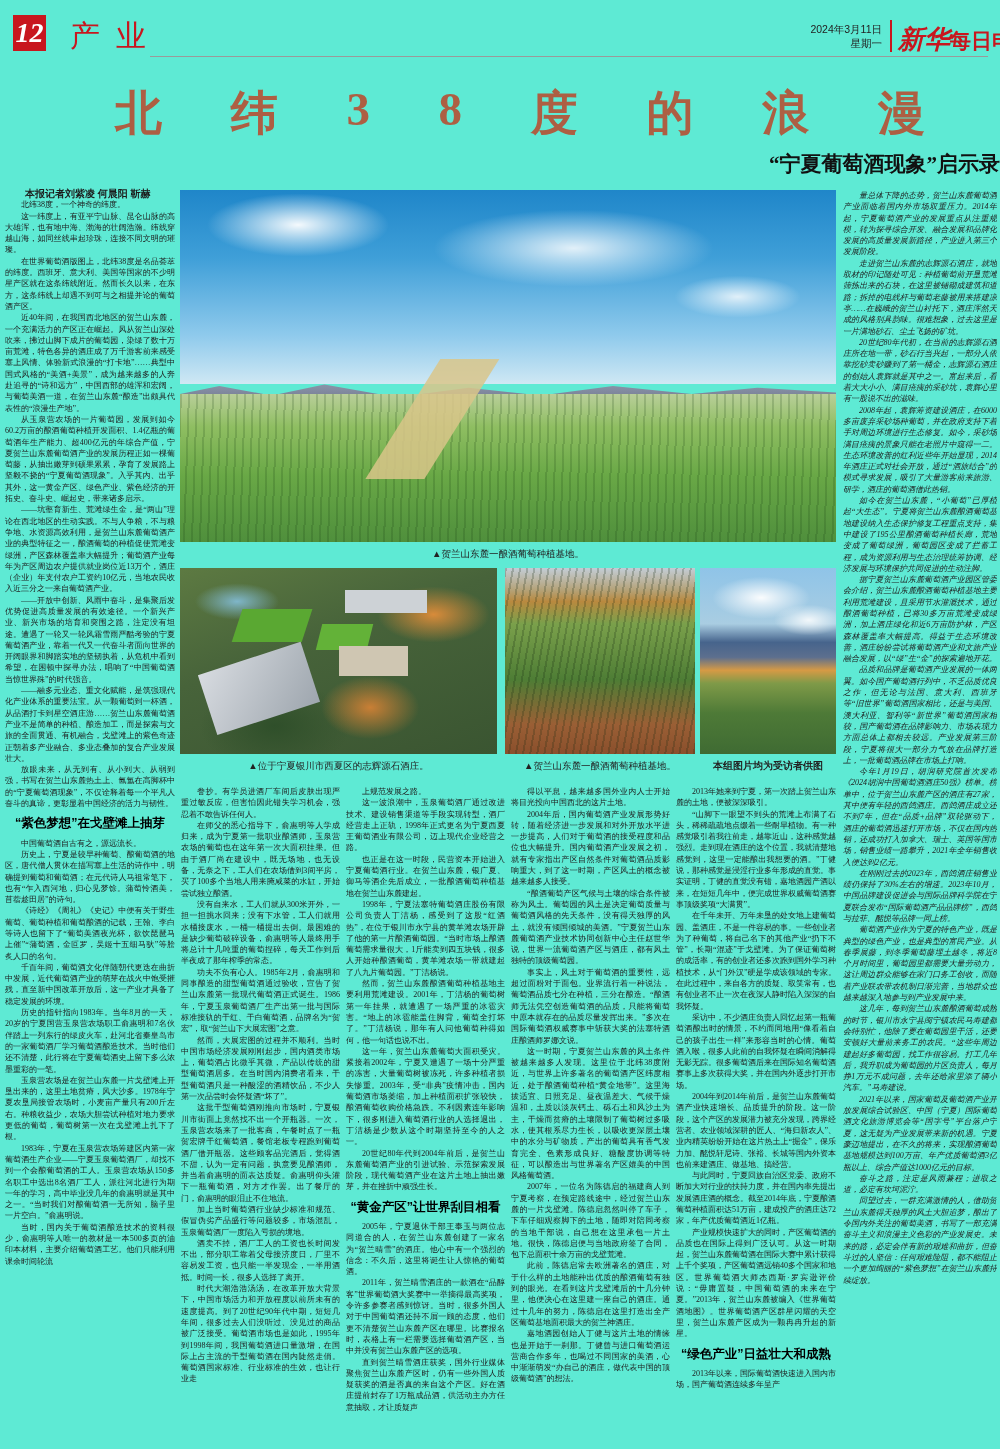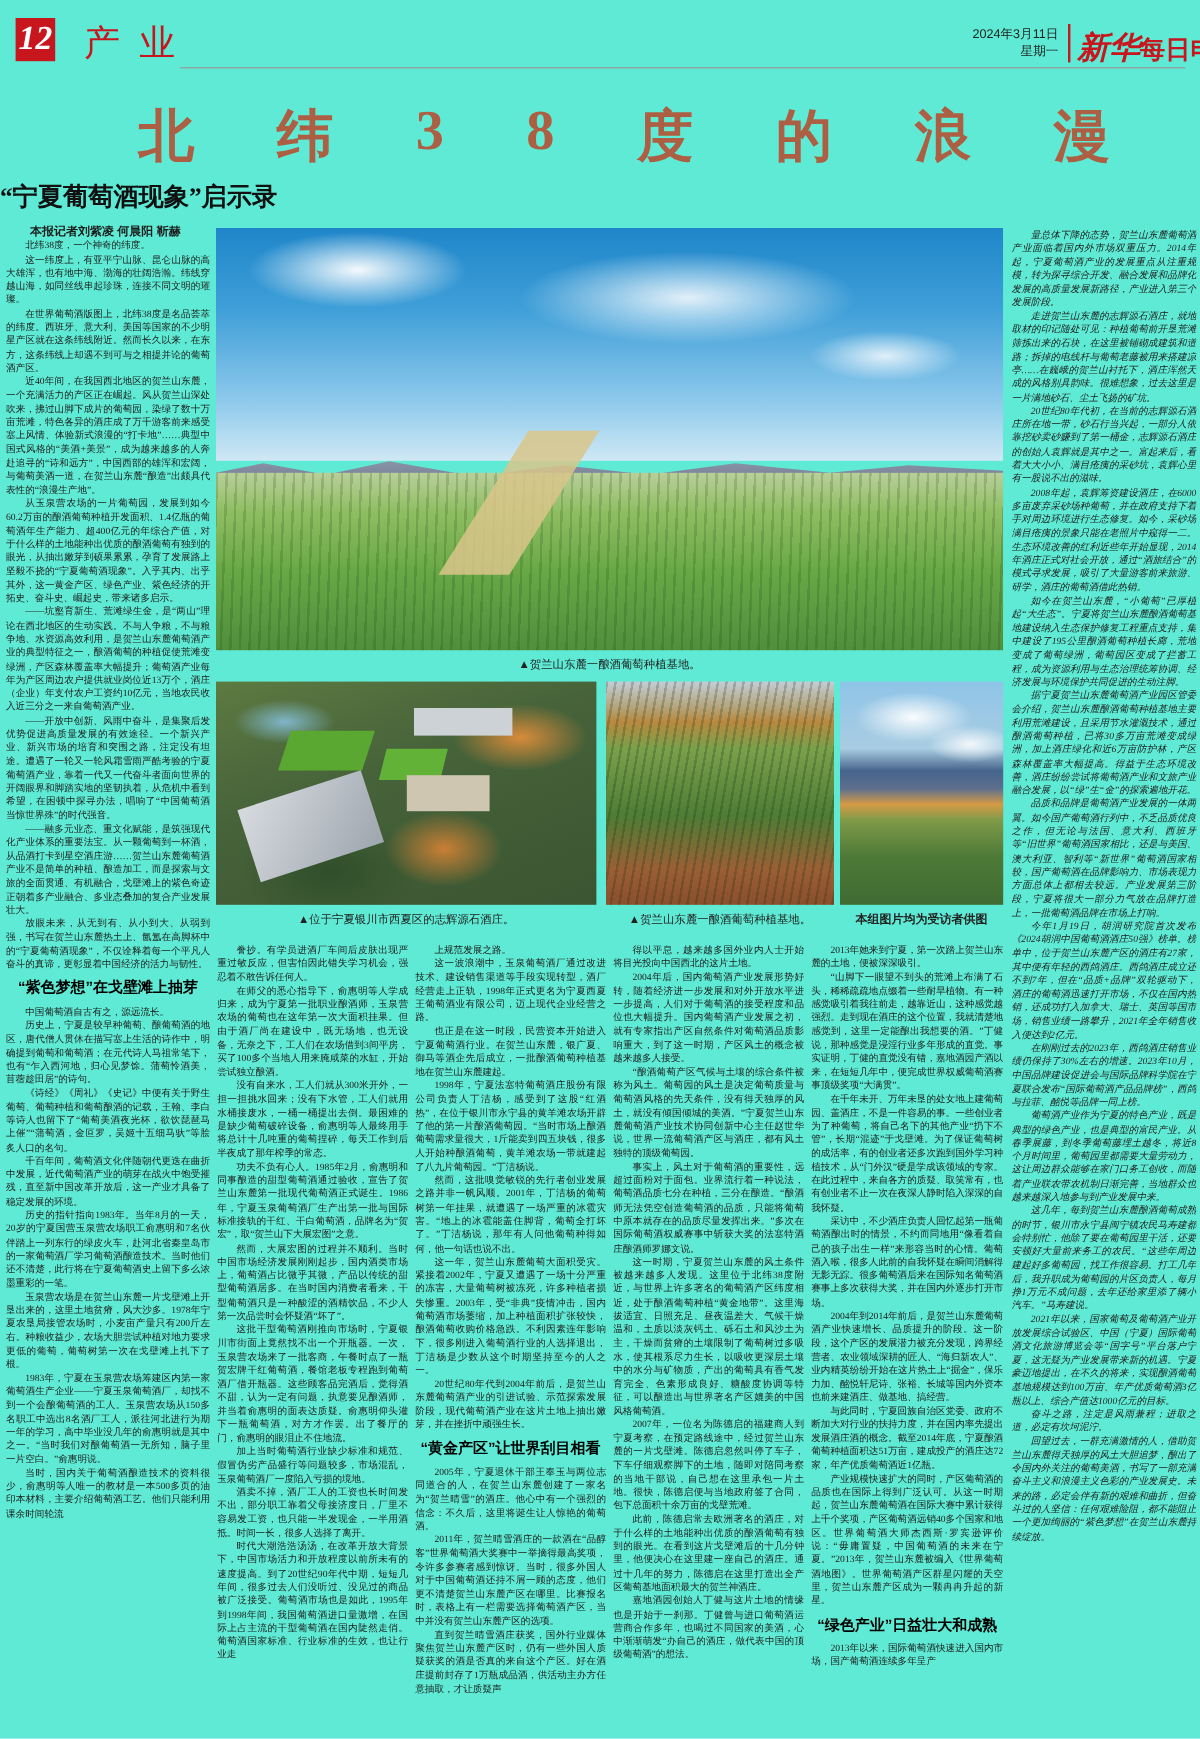--- a/index.html
+++ b/index.html
@@ -21,21 +21,21 @@
   .dateblock{position:absolute;left:770px;top:22px;width:112px;text-align:right;
         font-family:"Liberation Sans",sans-serif;font-size:10.5px;line-height:14px;color:#222;}
   .date-divider{position:absolute;left:890px;top:20px;width:1.5px;height:32px;background:var(--accent_red);}
   .masthead{position:absolute;left:898px;top:22px;white-space:nowrap;color:var(--accent_red);}
   .masthead .script{font-size:26px;font-weight:bold;font-style:italic;font-family:"Liberation Serif",serif;margin-top:16px;}
   .masthead .rest{font-size:21px;font-weight:bold;font-family:"Liberation Sans",sans-serif;}
   
   .headline{position:absolute;left:115px;top:82px;width:810px;display:flex;justify-content:space-between;
         color:var(--headline_color);font-weight:bold;font-size:47px;font-family:"Liberation Serif",serif;}
   .headline span{display:block;}
-  .subtitle{position:absolute;left:0;top:150px;width:1000px;text-align:left;font-weight:bold;
+  .subtitle{position:absolute;left:0;top:150px;width:1000px;text-align:right;font-weight:bold;
         font-size:21px;color:#111;}
   
   .photo{position:absolute;overflow:hidden;}
   .ph-main{left:180px;top:190px;width:656px;height:352px;}
   .ph-main .sky{position:absolute;inset:0 0 45% 0;
       background:
         radial-gradient(ellipse 130px 45px at 18% 18%, rgba(255,255,255,.95), rgba(255,255,255,0) 70%),
         radial-gradient(ellipse 200px 55px at 60% 30%, rgba(255,255,255,.85), rgba(255,255,255,0) 70%),
         radial-gradient(ellipse 90px 30px at 85% 55%, rgba(255,255,255,.8), rgba(255,255,255,0) 70%),
         linear-gradient(180deg,#1f86c9 0%,#3f9fd8 35%,#8fcaec 75%,#cfe8f4 100%);}
@@ -141,21 +141,21 @@
   <div class="photo ph-mountain"></div>
   <div class="caption credit">本组图片均为受访者供图</div>
 
   <div class="col col1">
     <p class="byline">本报记者刘紫凌  何晨阳  靳赫</p>
     <div>
         <p>北纬38度，一个神奇的纬度。</p>
         <p>这一纬度上，有亚平宁山脉、昆仑山脉的高大雄浑，也有地中海、渤海的壮阔浩瀚。纬线穿越山海，如同丝线串起珍珠，连接不同文明的璀璨。</p>
         <p>在世界葡萄酒版图上，北纬38度是名品荟萃的纬度。西班牙、意大利、美国等国家的不少明星产区就在这条纬线附近。然而长久以来，在东方，这条纬线上却遇不到可与之相提并论的葡萄酒产区。</p>
         <p>近40年间，在我国西北地区的贺兰山东麓，一个充满活力的产区正在崛起。风从贺兰山深处吹来，拂过山脚下成片的葡萄园，染绿了数十万亩荒滩，特色各异的酒庄成了万千游客前来感受塞上风情、体验新式浪漫的“打卡地”……典型中国式风格的“美酒+美景”，成为越来越多的人奔赴追寻的“诗和远方”，中国西部的雄浑和宏阔，与葡萄美酒一道，在贺兰山东麓“酿造”出颇具代表性的“浪漫生产地”。</p>
-        <p>从玉泉营农场的一片葡萄园，发展到如今60.2万亩的酿酒葡萄种植开发面积、1.4亿瓶的葡萄酒年生产能力、超400亿元的年综合产值，对于什么样的土地能种出优质的酿酒葡萄有独到的眼光，从抽出嫩芽到硕果累累，孕育了发展路上坚毅不挠的“宁夏葡萄酒现象”。入乎其内、出乎其外，这一黄金产区、绿色产业、紫色经济的开拓史、奋斗史、崛起史，带来诸多启示。</p>
+        <p>从玉泉营农场的一片葡萄园，发展到如今60.2万亩的酿酒葡萄种植开发面积、1.4亿瓶的葡萄酒年生产能力、超400亿元的年综合产值，宁夏贺兰山东麓葡萄酒产业的发展历程正如一棵葡萄藤，从抽出嫩芽到硕果累累，孕育了发展路上坚毅不挠的“宁夏葡萄酒现象”。入乎其内、出乎其外，这一黄金产区、绿色产业、紫色经济的开拓史、奋斗史、崛起史，带来诸多启示。</p>
         <p>——坑壑育新生、荒滩绿生金，是“两山”理论在西北地区的生动实践。不与人争粮，不与粮争地、水资源高效利用，是贺兰山东麓葡萄酒产业的典型特征之一，酿酒葡萄的种植促使荒滩变绿洲，产区森林覆盖率大幅提升；葡萄酒产业每年为产区周边农户提供就业岗位近13万个，酒庄（企业）年支付农户工资约10亿元，当地农民收入近三分之一来自葡萄酒产业。</p>
         <p>——开放中创新、风雨中奋斗，是集聚后发优势促进高质量发展的有效途径。一个新兴产业、新兴市场的培育和突围之路，注定没有坦途。遭遇了一轮又一轮风霜雪雨严酷考验的宁夏葡萄酒产业，靠着一代又一代奋斗者面向世界的开阔眼界和脚踏实地的坚韧执着，从危机中看到希望，在困顿中探寻办法，唱响了“中国葡萄酒当惊世界殊”的时代强音。</p>
         <p>——融多元业态、重文化赋能，是筑强现代化产业体系的重要法宝。从一颗葡萄到一杯酒，从品酒打卡到星空酒庄游……贺兰山东麓葡萄酒产业不是简单的种植、酿造加工，而是探索与文旅的全面贯通、有机融合，戈壁滩上的紫色奇迹正朝着多产业融合、多业态叠加的复合产业发展壮大。</p>
         <p>放眼未来，从无到有、从小到大、从弱到强，书写在贺兰山东麓热土上、氤氲在高脚杯中的“宁夏葡萄酒现象”，不仅诠释着每一个平凡人奋斗的真谛，更彰显着中国经济的活力与韧性。</p>
         <div class="subhead">“紫色梦想”在戈壁滩上抽芽</div>
         <p>中国葡萄酒自古有之，源远流长。</p>
         <p>历史上，宁夏是较早种葡萄、酿葡萄酒的地区，唐代僧人贯休在描写塞上生活的诗作中，明确提到葡萄和葡萄酒；在元代诗人马祖常笔下，也有“乍入西河地，归心见梦馀。蒲萄怜酒美，苜蓿趁田居”的诗句。</p>
         <p>《诗经》《周礼》《史记》中便有关于野生葡萄、葡萄种植和葡萄酿酒的记载，王翰、李白等诗人也留下了“葡萄美酒夜光杯，欲饮琵琶马上催”“蒲萄酒，金叵罗，吴姬十五细马驮”等脍炙人口的名句。</p>
         <p>千百年间，葡萄酒文化伴随朝代更迭在曲折中发展，近代葡萄酒产业的萌芽在战火中饱受摧残，直至新中国改革开放后，这一产业才具备了稳定发展的环境。</p>
         <p>历史的指针指向1983年。当年8月的一天，20岁的宁夏国营玉泉营农场职工俞惠明和7名伙伴踏上一列东行的绿皮火车，赴河北省秦皇岛市的一家葡萄酒厂学习葡萄酒酿造技术。当时他们还不清楚，此行将在宁夏葡萄酒史上留下多么浓墨重彩的一笔。</p>
@@ -173,21 +173,21 @@
       <p>这批干型葡萄酒刚推向市场时，宁夏银川市街面上竟然找不出一个开瓶器。一次，玉泉营农场来了一批客商，午餐时点了一瓶贺宏牌干红葡萄酒，餐馆老板专程跑到葡萄酒厂借开瓶器。这些顾客品完酒后，觉得酒不甜，认为一定有问题，执意要见酿酒师，并当着俞惠明的面表达质疑。俞惠明仰头灌下一瓶葡萄酒，对方才作罢。出了餐厅的门，俞惠明的眼泪止不住地流。</p>
       <p>加上当时葡萄酒行业缺少标准和规范、假冒伪劣产品盛行等问题较多，市场混乱，玉泉葡萄酒厂一度陷入亏损的境地。</p>
       <p>酒卖不掉，酒厂工人的工资也长时间发不出，部分职工靠着父母接济度日，厂里不容易发工资，也只能一半发现金，一半用酒抵。时间一长，很多人选择了离开。</p>
       <p>时代大潮浩浩汤汤，在改革开放大背景下，中国市场活力和开放程度以前所未有的速度提高。到了20世纪90年代中期，短短几年间，很多过去人们没听过、没见过的商品被广泛接受。葡萄酒市场也是如此，1995年到1998年间，我国葡萄酒进口量激增，在国际上占主流的干型葡萄酒在国内陡然走俏。葡萄酒国家标准、行业标准的生效，也让行业走</p>
     </div>
   <div class="col col3">
       <p>上规范发展之路。</p>
       <p>这一波浪潮中，玉泉葡萄酒厂通过改进技术、建设销售渠道等手段实现转型，酒厂经营走上正轨，1998年正式更名为宁夏西夏王葡萄酒业有限公司，迈上现代企业经营之路。</p>
       <p>也正是在这一时段，民营资本开始进入宁夏葡萄酒行业。在贺兰山东麓，银广夏、御马等酒企先后成立，一批酿酒葡萄种植基地在贺兰山东麓建起。</p>
       <p>1998年，宁夏法塞特葡萄酒庄股份有限公司负责人丁洁杨，感受到了这股“红酒热”，在位于银川市永宁县的黄羊滩农场开辟了他的第一片酿酒葡萄园。“当时市场上酿酒葡萄需求量很大，1斤能卖到四五块钱，很多人开始种酿酒葡萄，黄羊滩农场一带就建起了八九片葡萄园。”丁洁杨说。</p>
-      <p>然而，这批嗅觉敏锐的先行者创业发展之路并非一帆风顺。2001年，丁洁杨的葡萄树第一年挂果，就遭遇了一场严重的冰雹灾害。“地上的冰雹能盖住脚背，葡萄全打坏了。”丁洁杨说，那年有人问他葡萄种得如何，他一句话也说不出。</p>
+      <p>然而，贺兰山东麓酿酒葡萄种植基地主要利用荒滩建设。2001年，丁洁杨的葡萄树第一年挂果，就遭遇了一场严重的冰雹灾害。“地上的冰雹能盖住脚背，葡萄全打坏了。”丁洁杨说，那年有人问他葡萄种得如何，他一句话也说不出。</p>
       <p>这一年，贺兰山东麓葡萄大面积受灾。紧接着2002年，宁夏又遭遇了一场十分严重的冻害，大量葡萄树被冻死，许多种植者损失惨重。2003年，受“非典”疫情冲击，国内葡萄酒市场萎缩，加上种植面积扩张较快，酿酒葡萄收购价格急跌。不利因素连年影响下，很多刚进入葡萄酒行业的人选择退出，丁洁杨是少数从这个时期坚持至今的人之一。</p>
       <p>20世纪80年代到2004年前后，是贺兰山东麓葡萄酒产业的引进试验、示范探索发展阶段，现代葡萄酒产业在这片土地上抽出嫩芽，并在挫折中顽强生长。</p>
       <div class="subhead">“黄金产区”让世界刮目相看</div>
       <p>2005年，宁夏退休干部王奉玉与两位志同道合的人，在贺兰山东麓创建了一家名为“贺兰晴雪”的酒庄。他心中有一个强烈的信念：不久后，这里将诞生让人惊艳的葡萄酒。</p>
       <p>2011年，贺兰晴雪酒庄的一款酒在“品醇客”世界葡萄酒大奖赛中一举摘得最高奖项，令许多参赛者感到惊讶。当时，很多外国人对于中国葡萄酒还持不屑一顾的态度，他们更不清楚贺兰山东麓产区在哪里。比赛报名时，表格上有一栏需要选择葡萄酒产区，当中并没有贺兰山东麓产区的选项。</p>
       <p>直到贺兰晴雪酒庄获奖，国外行业媒体聚焦贺兰山东麓产区时，仍有一些外国人质疑获奖的酒是否真的来自这个产区。好在酒庄提前封存了1万瓶成品酒，供活动主办方任意抽取，才让质疑声</p>
     </div>
   <div class="col col4">
       <p>得以平息，越来越多国外业内人士开始将目光投向中国西北的这片土地。</p>
       <p>2004年后，国内葡萄酒产业发展形势好转，随着经济进一步发展和对外开放水平进一步提高，人们对于葡萄酒的接受程度和品位也大幅提升。国内葡萄酒产业发展之初，就有专家指出产区自然条件对葡萄酒品质影响重大，到了这一时期，产区风土的概念被越来越多人接受。</p>

